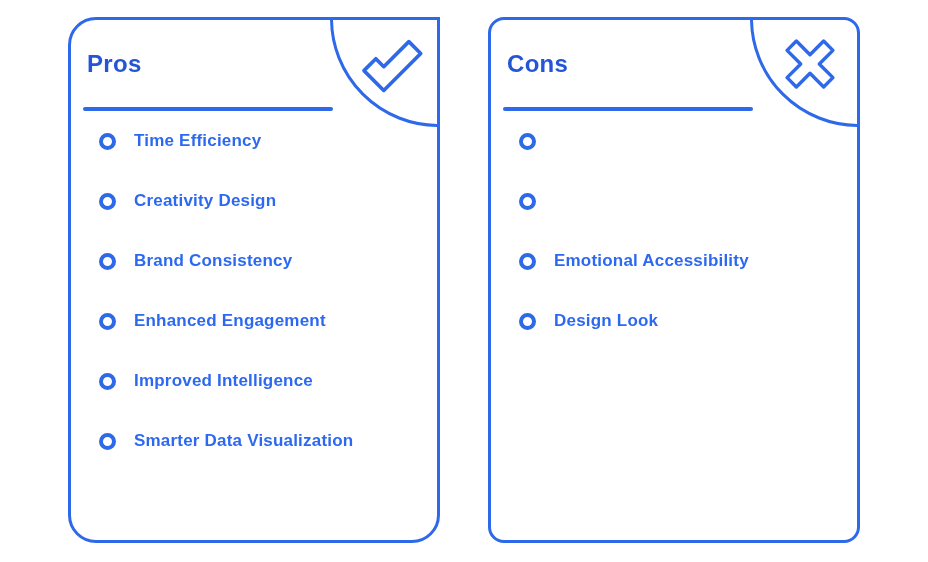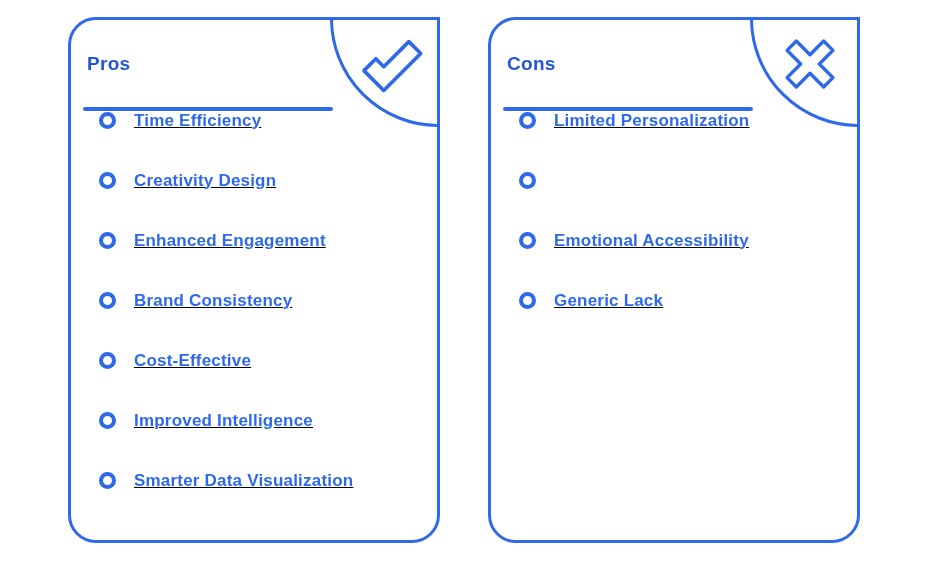--- a/index.html
+++ b/index.html
@@ -15,46 +15,46 @@
 
   .card{
     position:absolute;top:17px;width:372px;height:526px;
     border:3px solid var(--accent);
     border-radius:28px 0 28px 28px;
     overflow:hidden;
     padding:32px 16px 0 16px;
     background:transparent;
   }
   .card.pros{left:68px;}
-  .card.cons{left:488px;}
+  .card.cons{left:488px;border-radius:16px;}
 
   .corner-arc{
     position:absolute;top:-110px;right:-110px;
     width:217px;height:217px;
     border:3px solid var(--accent);
     border-radius:50%;
   }
   .corner-icon{position:absolute;}
   .corner-icon.check{top:17px;right:11px;width:66px;height:62px;}
   .corner-icon.cross{top:13px;right:16px;width:62px;height:62px;}
   .corner-icon svg{width:100%;height:100%;display:block;}
   .corner-icon path{fill:none;stroke:var(--accent);stroke-width:5.5;stroke-linejoin:round;}
 
   .card-title{
     color:var(--title);
-    font-size:19px;line-height:24px;font-weight:700;letter-spacing:.3px;
+    font-size:24px;line-height:24px;font-weight:700;letter-spacing:.3px;
   }
   .divider{
     margin-top:31px;margin-left:-4px;
     width:250px;height:3.5px;border-radius:2px;
     background:var(--accent);
   }
   .item-list{list-style:none;margin-top:1px;}
   .item-list li{
-    height:60px;display:flex;align-items:flex-start;gap:18px;padding-left:12px;text-decoration:underline;
+    height:60px;display:flex;align-items:center;gap:18px;padding-left:12px;
   }
   .bullet{
     flex:0 0 auto;width:17px;height:17px;border-radius:50%;
     border:4px solid var(--accent);background:transparent;
   }
   .item-label{
     color:var(--item-text);
     font-size:17px;font-weight:700;letter-spacing:.2px;line-height:1.1;
   }
 </style>
@@ -76,29 +76,25 @@
       <li>
         <span class="bullet"></span>
         <span class="item-label">Time Efficiency</span>
       </li>
       <li>
         <span class="bullet"></span>
         <span class="item-label">Creativity Design</span>
       </li>
       <li>
         <span class="bullet"></span>
-        <span class="item-label">Enhanced Engagement</span>
-      </li>
-      <li>
-        <span class="bullet"></span>
         <span class="item-label">Brand Consistency</span>
       </li>
       <li>
         <span class="bullet"></span>
-        <span class="item-label">Cost-Effective</span>
+        <span class="item-label">Enhanced Engagement</span>
       </li>
       <li>
         <span class="bullet"></span>
         <span class="item-label">Improved Intelligence</span>
       </li>
       <li>
         <span class="bullet"></span>
         <span class="item-label">Smarter Data Visualization</span>
       </li>
     </ul>
@@ -109,29 +105,28 @@
     <span class="corner-icon cross">
       <svg viewBox="0 0 100 100" xmlns="http://www.w3.org/2000/svg">
         <path d="M13,28 L28,13 L50,35 L72,13 L87,28 L65,50 L87,72 L72,87 L50,65 L28,87 L13,72 L35,50 Z"></path>
       </svg>
     </span>
     <h2 class="card-title">Cons</h2>
     <div class="divider"></div>
     <ul class="item-list">
       <li>
         <span class="bullet"></span>
-        <span class="item-label">Limited Personalization</span>
       </li>
       <li>
         <span class="bullet"></span>
       </li>
       <li>
         <span class="bullet"></span>
         <span class="item-label">Emotional Accessibility</span>
       </li>
       <li>
         <span class="bullet"></span>
-        <span class="item-label">Generic Lack</span>
+        <span class="item-label">Design Look</span>
       </li>
     </ul>
   </section>
 
 </div>
 
 </body></html>

